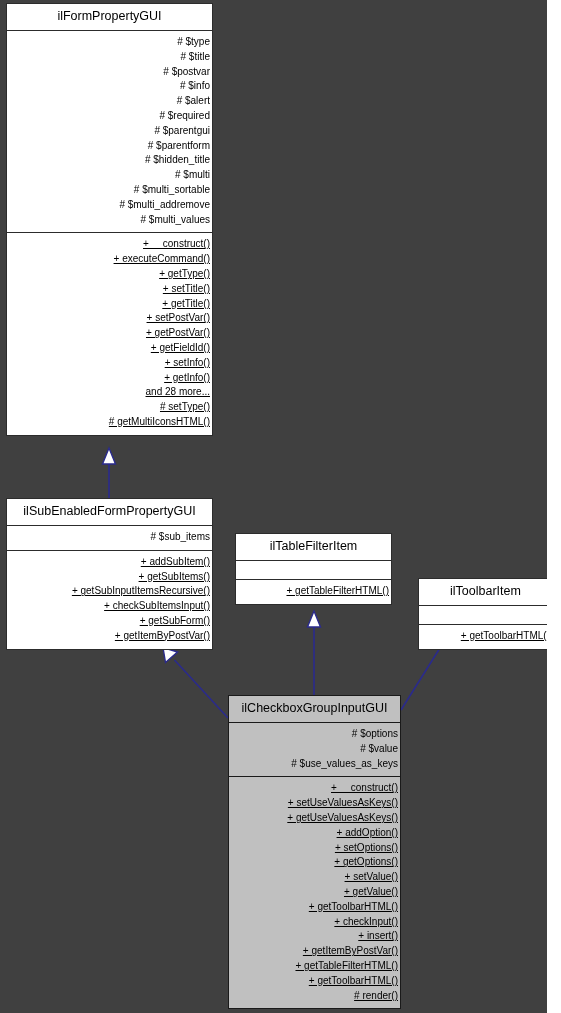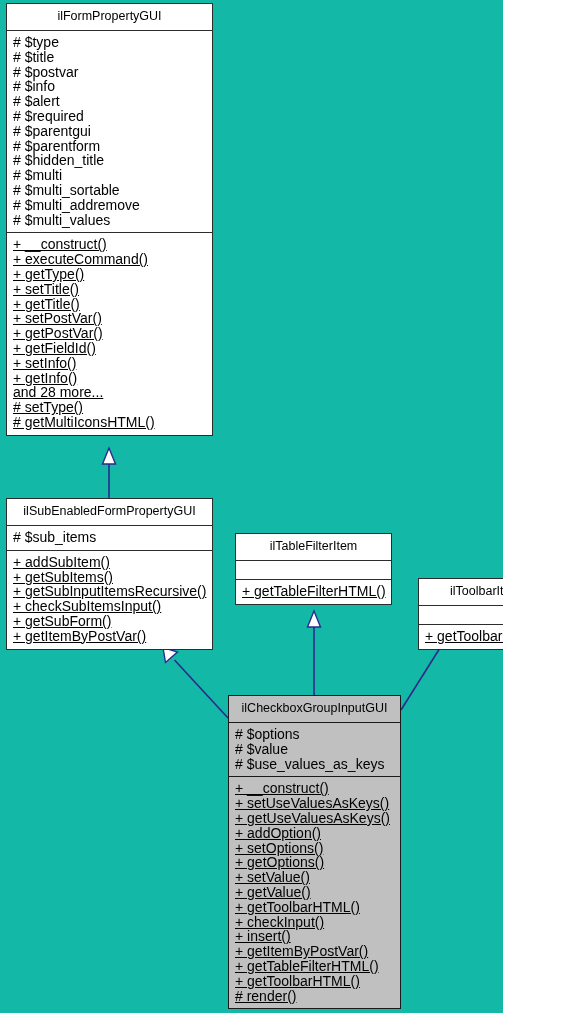--- a/index.html
+++ b/index.html
@@ -3,23 +3,23 @@
 <meta charset="utf-8">
 <title>UML Class Diagram</title>
 <style>
   html, body {
     margin: 0;
     padding: 0;
     background: #ffffff;
   }
   #canvas {
     position: relative;
-    width: 503px;
+    width: 547px;
     height: 1013px;
-    background: #14b8a6;
+    background: #404040;
     font-family: "Liberation Sans", sans-serif;
     overflow: hidden;
   }
   svg.edges {
     position: absolute;
     left: 0;
     top: 0;
     width: 561px;
     height: 1013px;
     pointer-events: none;
@@ -59,24 +59,25 @@
   }
   .node .compartment.last {
     border-bottom: none;
     text-decoration: underline;
   }
   .node .compartment.empty {
     height: 18px;
     padding: 0;
   }
   .node .row {
-    font-size: 14px;
+    font-size: 10px;
     line-height: 14.8px;
     color: #000000;
     white-space: nowrap;
+    text-align: right;
   }
 </style>
 </head>
 <body>
 
 <div id="canvas">
 
   <svg class="edges" viewBox="0 0 561 1013" xmlns="http://www.w3.org/2000/svg">
 
     <g>

